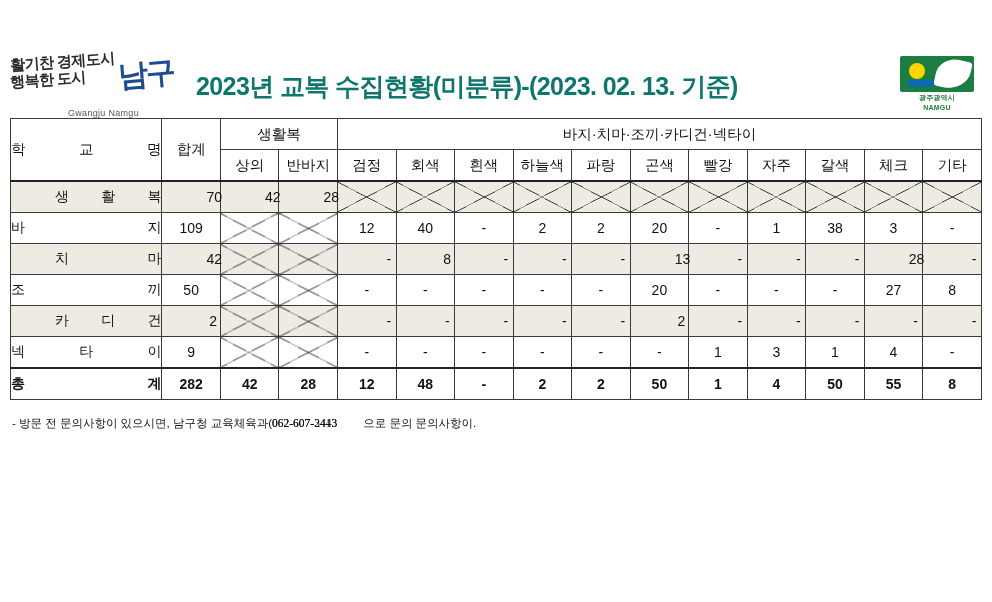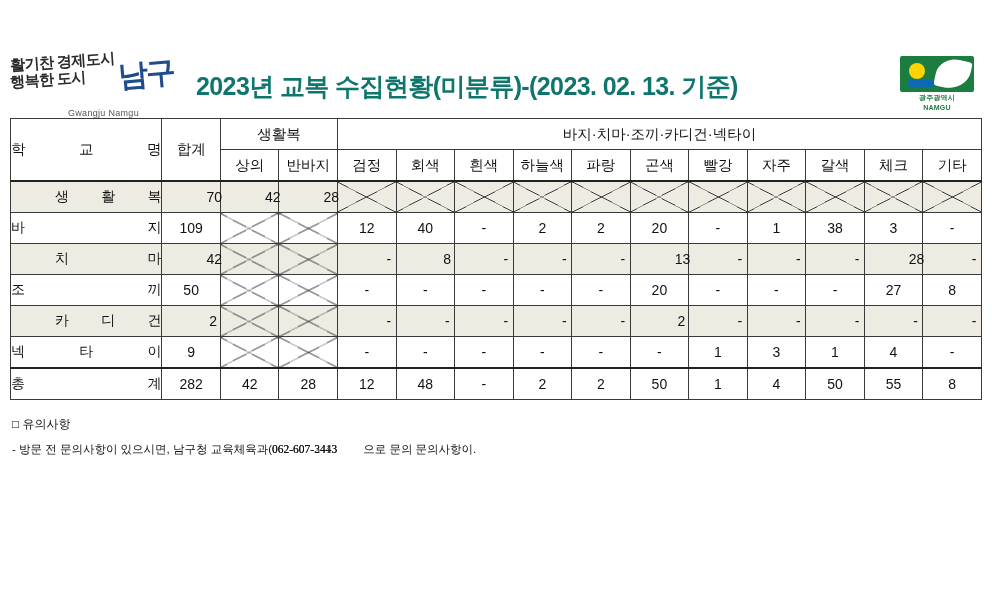--- a/index.html
+++ b/index.html
@@ -148,21 +148,21 @@
     font-size: 14.5px;
     text-align: center;
   }
   .row-label {
     text-align: justify;
     text-align-last: justify;
     padding: 0 16px;
     font-size: 15px;
   }
   tr.shade td { background: #eeece2; padding-left: 44px; }
-  tr.total td { background: #ffffff; font-weight: normal; }
+  tr.total td { background: #ffffff; font-weight: bold; }
   td.hatch {
     background-image:
       linear-gradient(to top right, transparent 49.3%, #3a3a3a 49.3%, #3a3a3a 50.7%, transparent 50.7%),
       linear-gradient(to bottom right, transparent 49.3%, #3a3a3a 49.3%, #3a3a3a 50.7%, transparent 50.7%);
   }
   tr.shade td.hatch {
     background-color: #eeece2;
     background-image:
       linear-gradient(to top right, transparent 49.3%, #3a3a3a 49.3%, #3a3a3a 50.7%, transparent 50.7%),
       linear-gradient(to bottom right, transparent 49.3%, #3a3a3a 49.3%, #3a3a3a 50.7%, transparent 50.7%);
@@ -416,19 +416,18 @@
         <td>1</td>
         <td>4</td>
         <td>50</td>
         <td>55</td>
         <td>8</td>
       </tr>
     </tbody>
   </table>
 
   <div class="notes">
-    <div class="note-title">□ 유의사항</div>
     <div class="note-line">
       <span>- 방문 전 문의사항이 있으시면, 남구청 교육체육과(</span><span class="phone-overlap"><span>062-607-3413</span><span class="b">062-607-2443</span></span><span style="margin-left:26px">으로 문의 문의사항이.</span>
     </div>
   </div>
 
 </div>
 
 </body></html>

